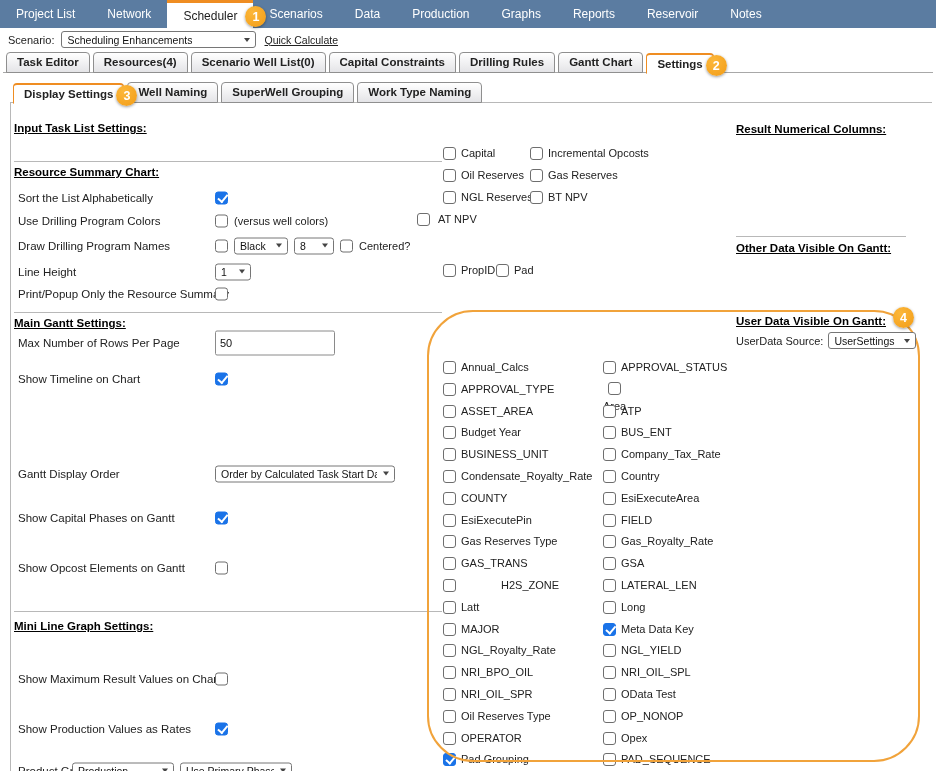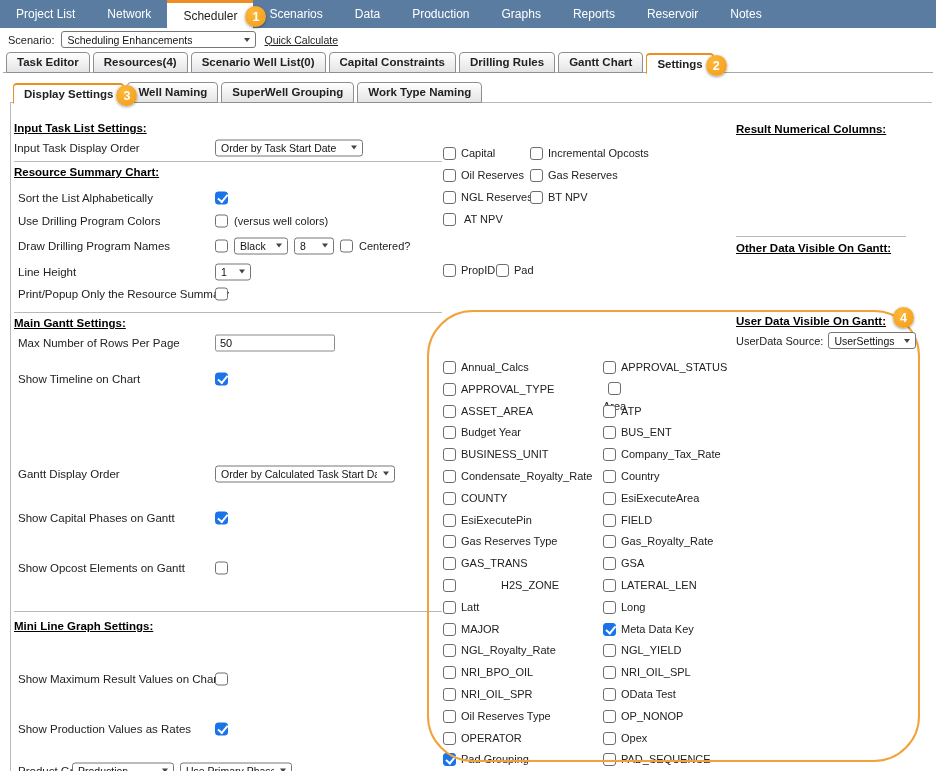--- a/index.html
+++ b/index.html
@@ -59,21 +59,21 @@
     width:4px; height:7.5px; border:solid #fff; border-width:0 2px 2px 0;
     transform:rotate(40deg); }
   .sel { display:inline-flex; align-items:center; justify-content:space-between;
     border:1px solid #767676; border-radius:3px; background:#fff; height:17px;
     padding:0 5px; font-size:10.5px; color:#111; cursor:pointer; flex:none; }
   .sel .sel-val { white-space:nowrap; overflow:hidden; }
   .chev { width:0; height:0; border-left:3.5px solid transparent;
     border-right:3.5px solid transparent; border-top:4.5px solid #444;
     margin-left:6px; flex:none; }
   .inp { display:inline-flex; align-items:center; border:1px solid #8a8a8a;
-    border-radius:2px; background:#fff; height:17px; padding:0 4px;
+    border-radius:2px; background:#fff; height:25px; padding:0 4px;
     font-size:11px; color:#111; flex:none; }
   .checkitem { position:absolute; display:flex; align-items:center; gap:5px;
     height:14px; cursor:pointer; }
   .checkitem .clbl { font-size:11px; color:#222; white-space:nowrap; }
   
   #user-outline { position:absolute; left:427px; top:310px; width:493px; height:452px;
     border:2.5px solid #f1a33b; border-radius:46px; z-index:5; pointer-events:none; }
   #userdata-source-row { position:absolute; left:736px; top:332px; display:flex;
     align-items:center; gap:5px; font-size:11px; color:#222; z-index:6; }
 </style>
@@ -161,29 +161,20 @@
     <div class="tab">
       <span>SuperWell Grouping</span>
     </div>
     <div class="tab">
       <span>Work Type Naming</span>
     </div>
   </div>
 
 <div id="left-col" style="position:absolute; inset:0;">
     <div class="heading" style="left: 14px; top: 122px;">Input Task List Settings:</div>
-    <div class="lrow" style="left: 14px; top: 139px; width: 428px;">
-      <span class="lbl">Input Task Display Order</span>
-      <span class="ctrls" style="left: 201px;">
-        <span class="sel" style="width: 148px;">
-          <span class="sel-val">Order by Task Start Date</span>
-          <span class="chev"></span>
-        </span>
-      </span>
-    </div>
     <div class="divider" style="left: 14px; top: 161px; width: 428px;"></div>
     <div class="heading" style="left: 14px; top: 166px;">Resource Summary Chart:</div>
     <div class="lrow" style="left: 18px; top: 189px; width: 424px;">
       <span class="lbl">Sort the List Alphabetically</span>
       <span class="ctrls" style="left: 197px;">
         <span class="cb checked"></span>
       </span>
     </div>
     <div class="lrow" style="left: 18px; top: 212px; width: 424px;">
       <span class="lbl">Use Drilling Program Colors</span>
@@ -304,21 +295,21 @@
       <span class="clbl">Gas Reserves</span>
     </div>
     <div class="checkitem" style="left: 443px; top: 190px;">
       <span class="cb"></span>
       <span class="clbl">NGL Reserves</span>
     </div>
     <div class="checkitem" style="left: 530px; top: 190px;">
       <span class="cb"></span>
       <span class="clbl">BT NPV</span>
     </div>
-    <div class="checkitem" style="left: 443px; top: 212px; gap: 8px;">
+    <div class="checkitem" style="left: 417px; top: 212px; gap: 8px;">
       <span class="cb"></span>
       <span class="clbl">AT NPV</span>
     </div>
     <div class="checkitem" style="left: 443px; top: 263px;">
       <span class="cb"></span>
       <span class="clbl">PropID</span>
     </div>
     <div class="checkitem" style="left: 496px; top: 263px;">
       <span class="cb"></span>
       <span class="clbl">Pad</span>

